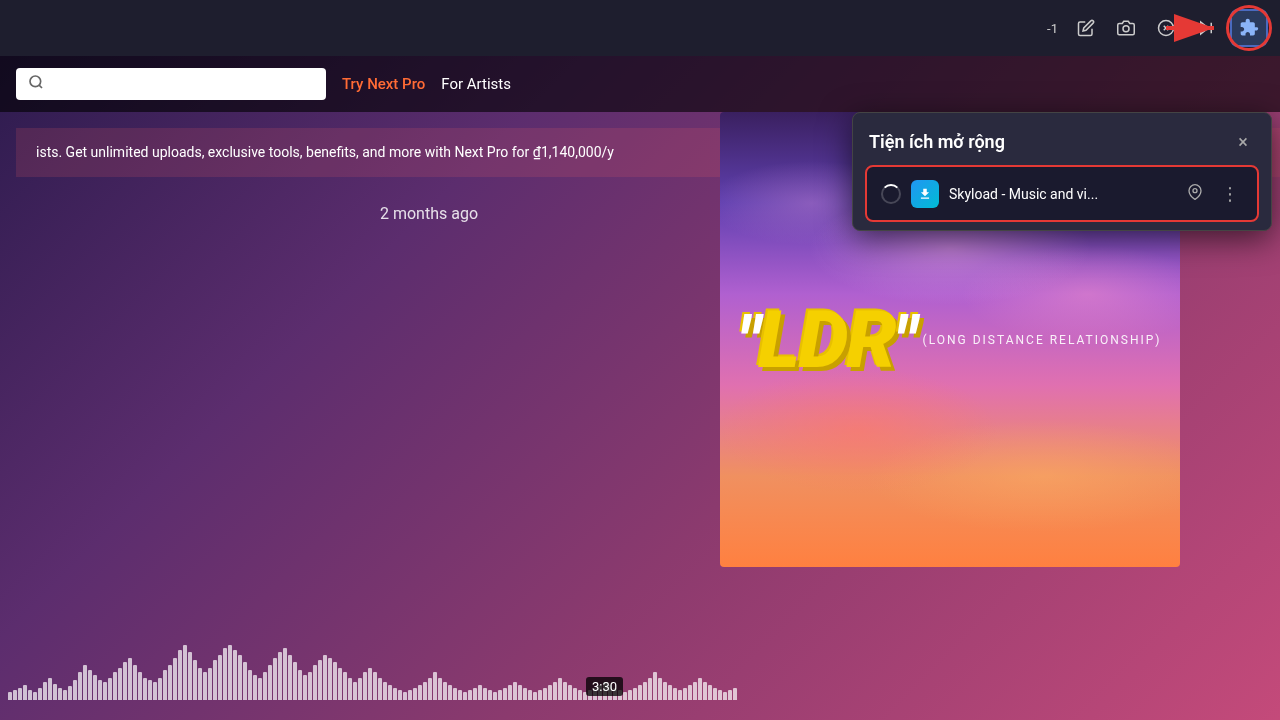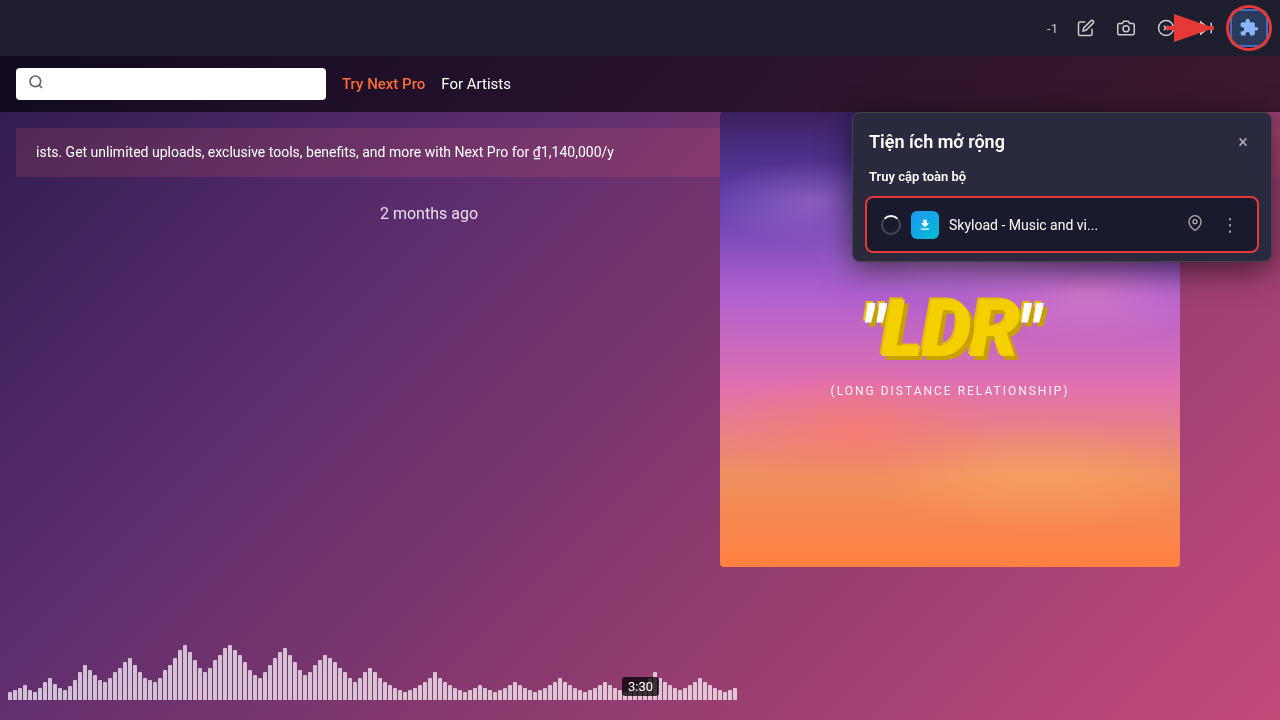--- a/index.html
+++ b/index.html
@@ -176,40 +176,40 @@
       background: rgba(255,255,255,0.7);
       width: 4px;
       border-radius: 1px 1px 0 0;
       flex-shrink: 0;
     }
 
     
     .time-badge {
       position: absolute;
       bottom: 24px;
-      left: 622px;
+      left: 586px;
       background: rgba(0,0,0,0.75);
       color: #fff;
       font-size: 13px;
       padding: 2px 6px;
       border-radius: 3px;
     }
 
     
     .album-art {
       position: absolute;
       right: 100px;
       top: 56px;
       width: 460px;
       height: 455px;
       border-radius: 4px;
       overflow: hidden;
       background: linear-gradient(180deg, #3a2060 0%, #6040b0 20%, #b060d0 40%, #e070b0 60%, #f09060 80%, #ff8040 100%);
       display: flex;
-      flex-direction: column;
+      flex-direction: row;
       align-items: center;
       justify-content: center;
       gap: 8px;
     }
 
     .album-clouds {
       position: absolute;
       top: 0; left: 0; right: 0; bottom: 0;
       background:
         radial-gradient(ellipse 200px 80px at 50% 30%, rgba(220,150,220,0.6) 0%, transparent 70%),
@@ -608,21 +608,20 @@
     </div>
     <div class="ldr-subtitle">(LONG DISTANCE RELATIONSHIP)</div>
   </div>
 
   <div class="extension-popup">
     <div class="popup-header">
       <span class="popup-title">Tiện ích mở rộng</span>
       <span class="popup-close">×</span>
     </div>
 
-    <div class="popup-section-title">Truy cập toàn bộ</div>
 
     <div class="extension-item">
       <div class="extension-item-loading"></div>
       <div class="extension-item-icon">
         <svg width="14" height="14" viewBox="0 0 24 24" fill="white">
           <path d="M19 9h-4V3H9v6H5l7 7 7-7zM5 18v2h14v-2H5z"></path>
         </svg>
       </div>
       <span class="extension-item-name">Skyload - Music and vi...</span>
       <span class="extension-item-pin">

